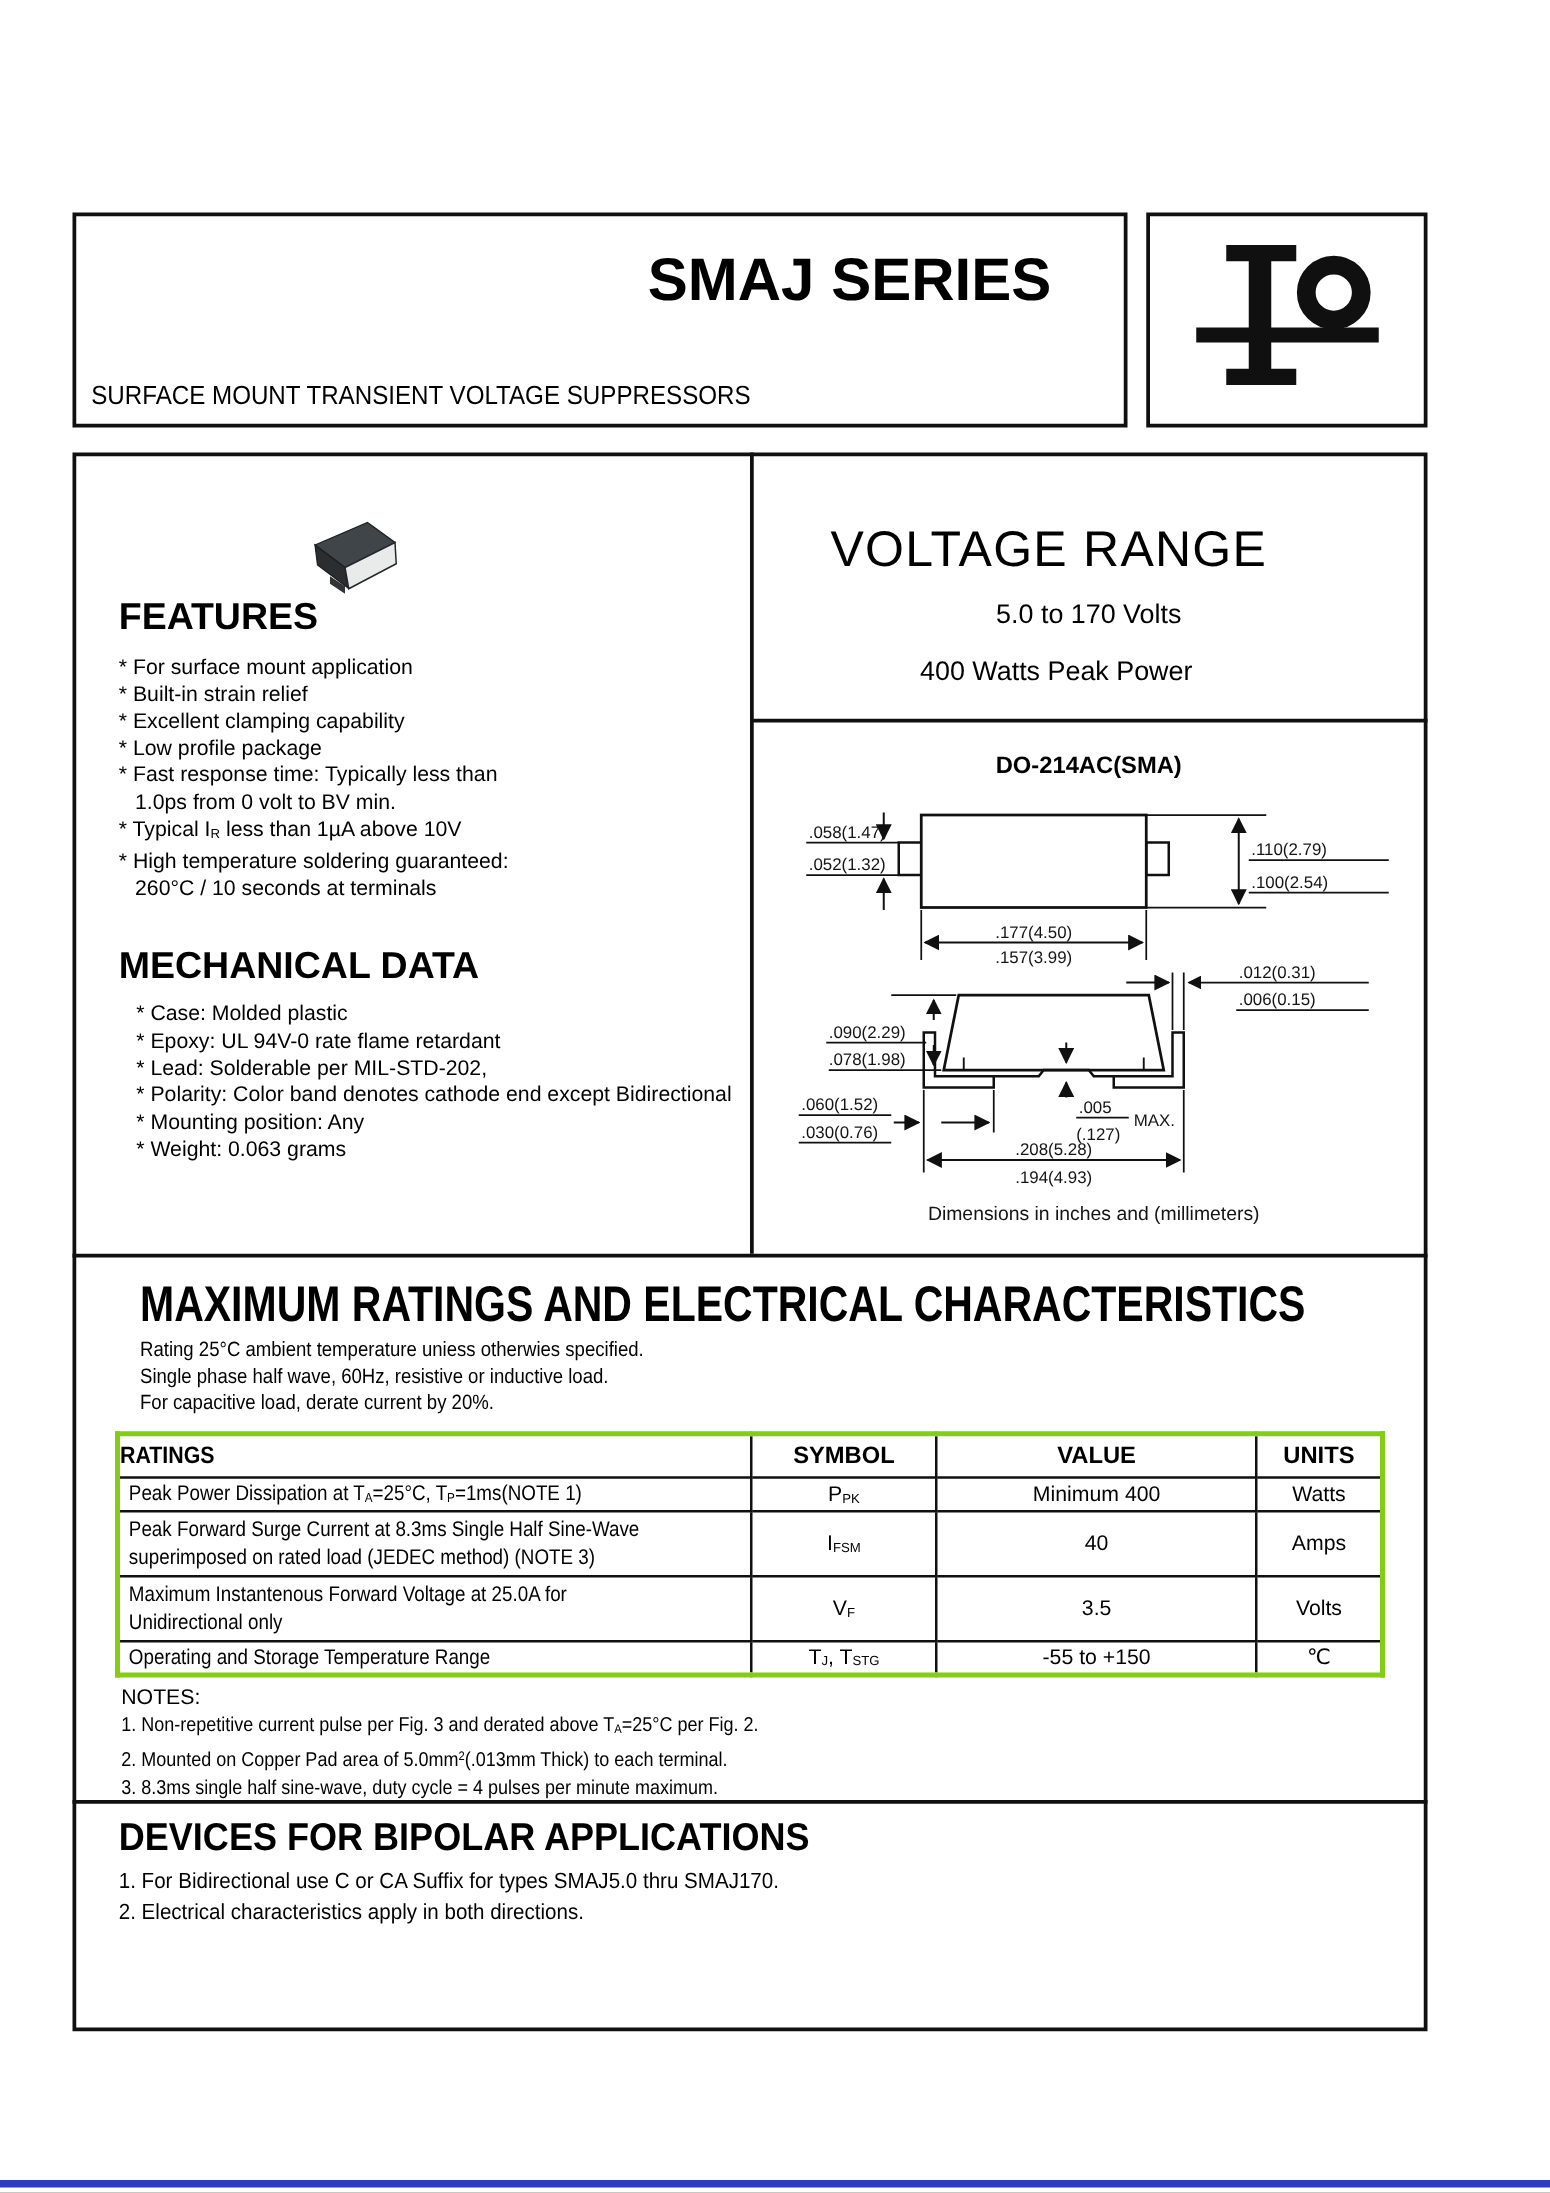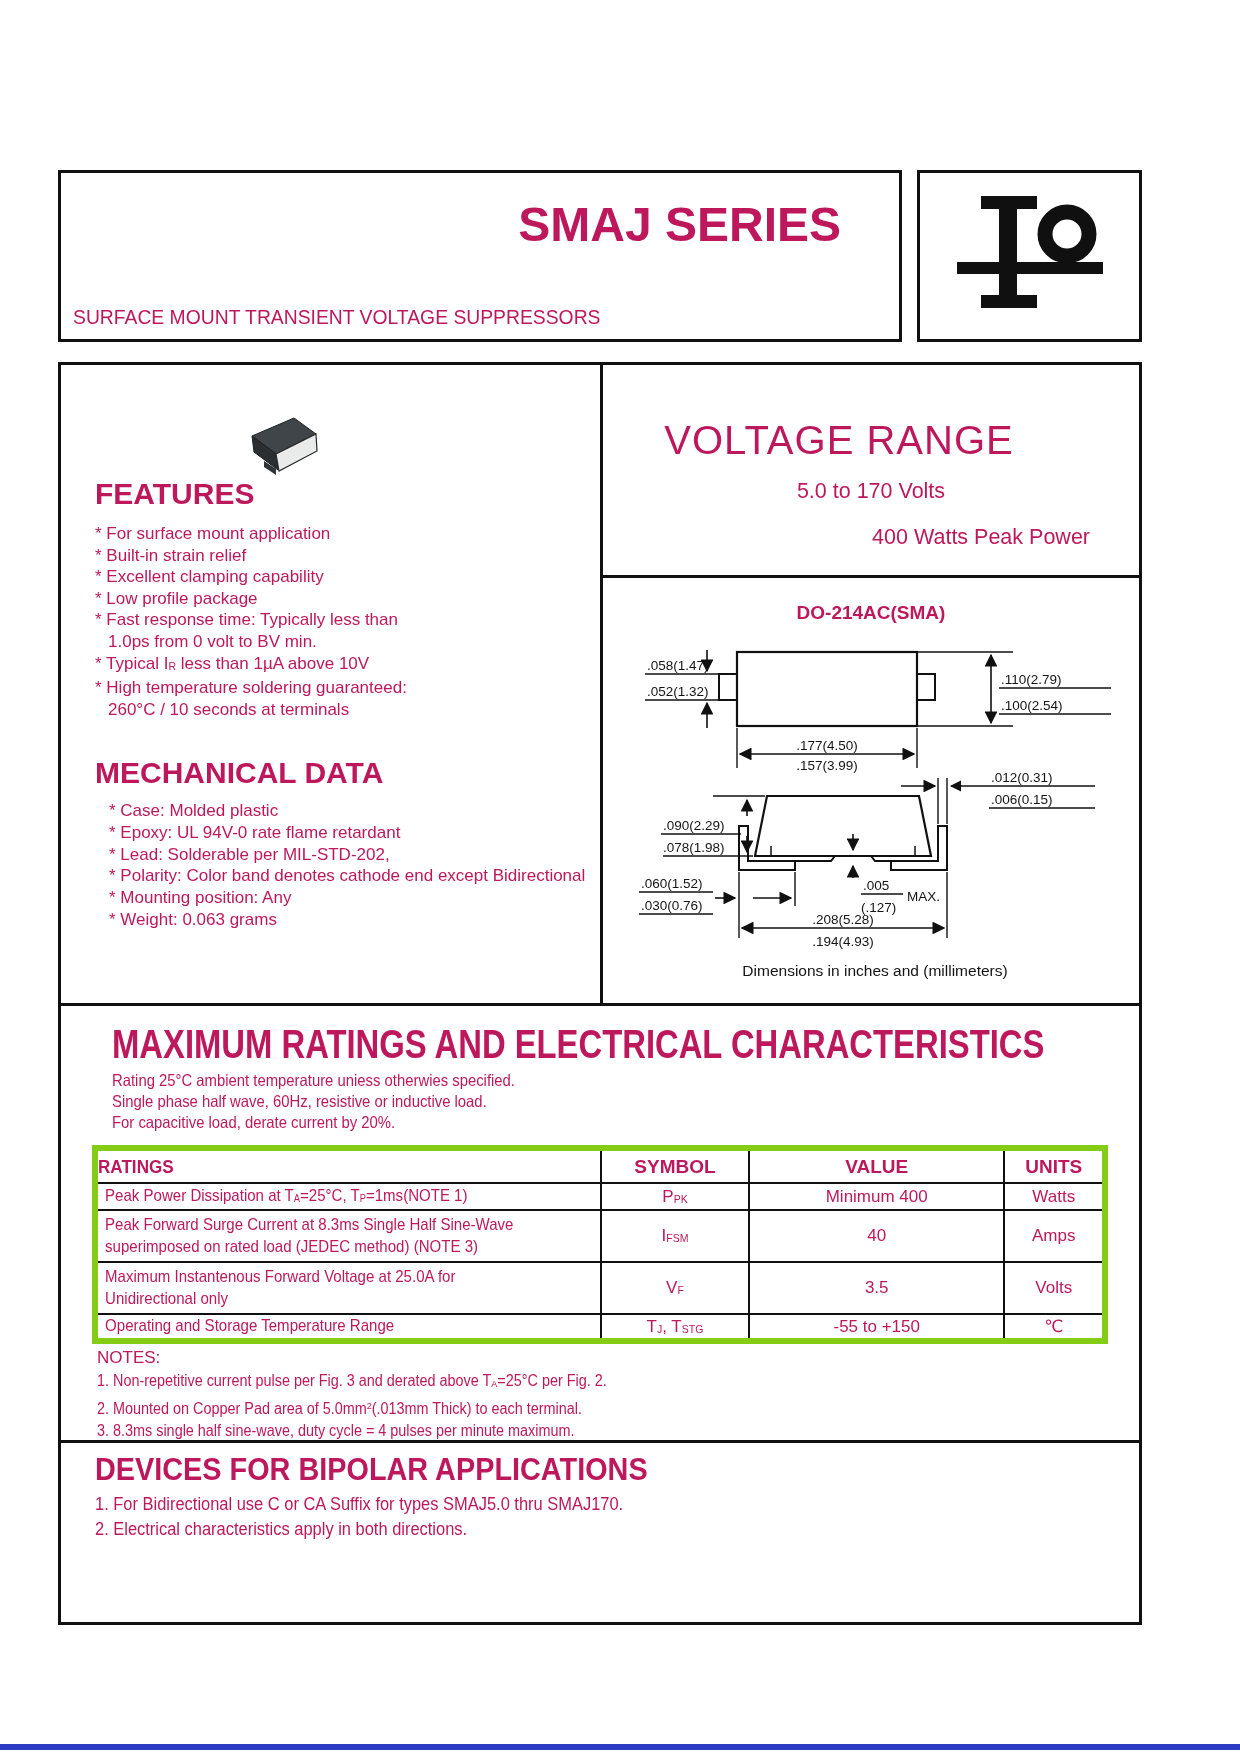--- a/index.html
+++ b/index.html
@@ -1,18 +1,18 @@
 <!DOCTYPE html>
 <html><head>
 <meta charset="utf-8">
 <title>SMAJ Series Datasheet</title>
 <style>
   html,body{margin:0;padding:0;background:#9a9a9a;}
   .page{position:relative;width:1240px;height:1754px;background:#ffffff;overflow:hidden;
-        font-family:"Liberation Sans","DejaVu Sans",sans-serif;color:#be185d;margin:0 auto;}
+        font-family:"Liberation Sans","DejaVu Sans",sans-serif;color:#000000;margin:0 auto;}
   .abs{position:absolute;}
   .box{position:absolute;border:3px solid #101010;background:#fff;box-sizing:border-box;}
   .hline,.vline{position:absolute;background:#101010;}
   .b{font-weight:bold;}
   .ctr{text-align:center;}
   .cxl{display:inline-block;transform-origin:0 50%;white-space:nowrap;}
   .cx92{transform:scaleX(0.92);}
   .cx90{transform:scaleX(0.90);}
   .cx82{transform:scaleX(0.82);}
   .cx93{transform:scaleX(0.93);}
@@ -25,21 +25,21 @@
   .feat-list .line{line-height:21.6px;}
   .mech-list{font-size:17px;}
   .mech-list .line{line-height:21.8px;}
   .cond-list{font-size:16.5px;}
   .cond-list .line{line-height:21px;transform:scaleX(0.9);transform-origin:0 0;}
   .notes-list{font-size:16px;}
   .notes-list .line{line-height:22px;transform:scaleX(0.9);transform-origin:0 0;}
   .dev-list{font-size:17.5px;}
   .dev-list .line{line-height:25px;transform:scaleX(0.94);transform-origin:0 0;}
   #ratings-table{position:absolute;left:92px;top:1145px;width:1016px;border-collapse:collapse;
-                 table-layout:fixed;border:6px solid #84cc16;}
+                 table-layout:fixed;border:4px solid #84cc16;}
   #ratings-table th,#ratings-table td{border:2px solid #101010;padding:0;vertical-align:middle;}
   #ratings-table thead tr{height:35px;}
   #ratings-table tbody tr:nth-child(1){height:27px;}
   #ratings-table tbody tr:nth-child(2){height:52px;}
   #ratings-table tbody tr:nth-child(3){height:52px;}
   #ratings-table tbody tr:nth-child(4){height:27px;}
   #ratings-table th{font-size:19px;}
   #ratings-table td{font-size:17px;}
   .th-left{text-align:left;padding-left:8px;}
   .cell-c{text-align:center;}
@@ -100,21 +100,21 @@
       <div class="line">* Case: Molded plastic</div>
       <div class="line">* Epoxy: UL 94V-0 rate flame retardant</div>
       <div class="line">* Lead: Solderable per MIL-STD-202,</div>
       <div class="line">* Polarity: Color band denotes cathode end except Bidirectional</div>
       <div class="line">* Mounting position: Any</div>
       <div class="line">* Weight: 0.063 grams</div>
     </div>
 
   <div class="abs ctr" style="left:600px;top:418px;width:478px;font-size:40px;letter-spacing:1px;">VOLTAGE RANGE</div>
   <div class="abs ctr" style="left:600px;top:479px;width:542px;font-size:21.5px;">5.0 to 170 Volts</div>
-  <div class="abs ctr" style="left:600px;top:525px;width:490px;font-size:21.5px;text-align:right;">400 Watts Peak Power</div>
+  <div class="abs ctr" style="left:600px;top:525px;width:490px;font-size:21.5px;">400 Watts Peak Power</div>
 
   <div class="abs ctr b" style="left:600px;top:602px;width:542px;font-size:19px;">DO-214AC(SMA)</div>
 
   <svg class="abs" width="480" height="350" viewBox="0 0 480 350" style="left:635px;top:638px;" stroke-linecap="butt">
     <defs>
       <marker id="ah" viewBox="0 0 10 10" refX="9" refY="5" markerWidth="8" markerHeight="8" orient="auto-start-reverse">
         <path d="M0,0 L10,5 L0,10 z" fill="#101010"></path>
       </marker>
     </defs>
 

